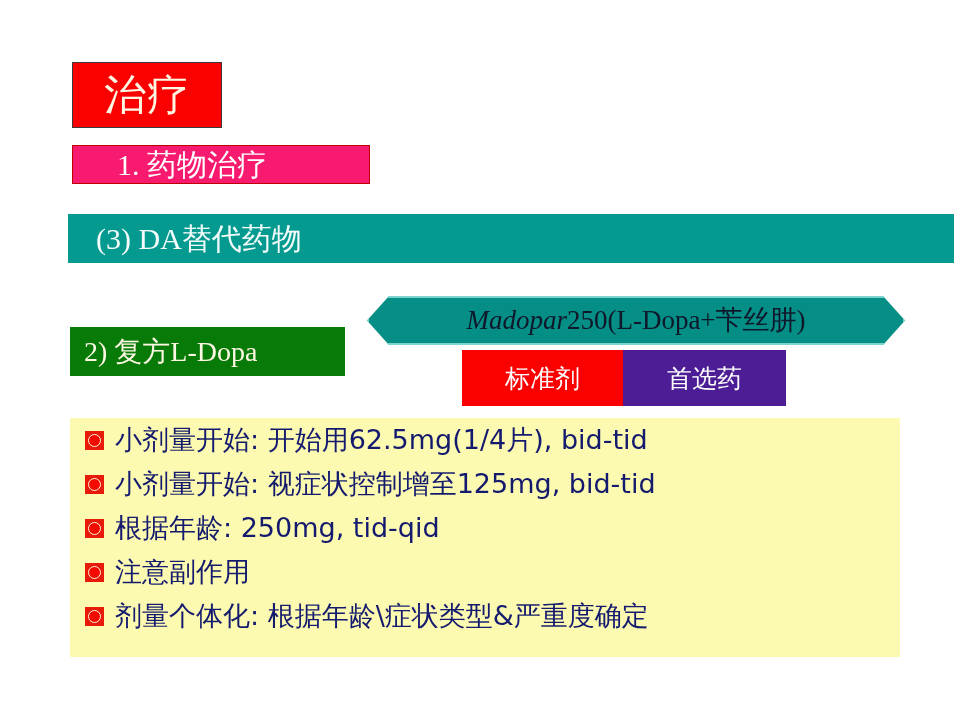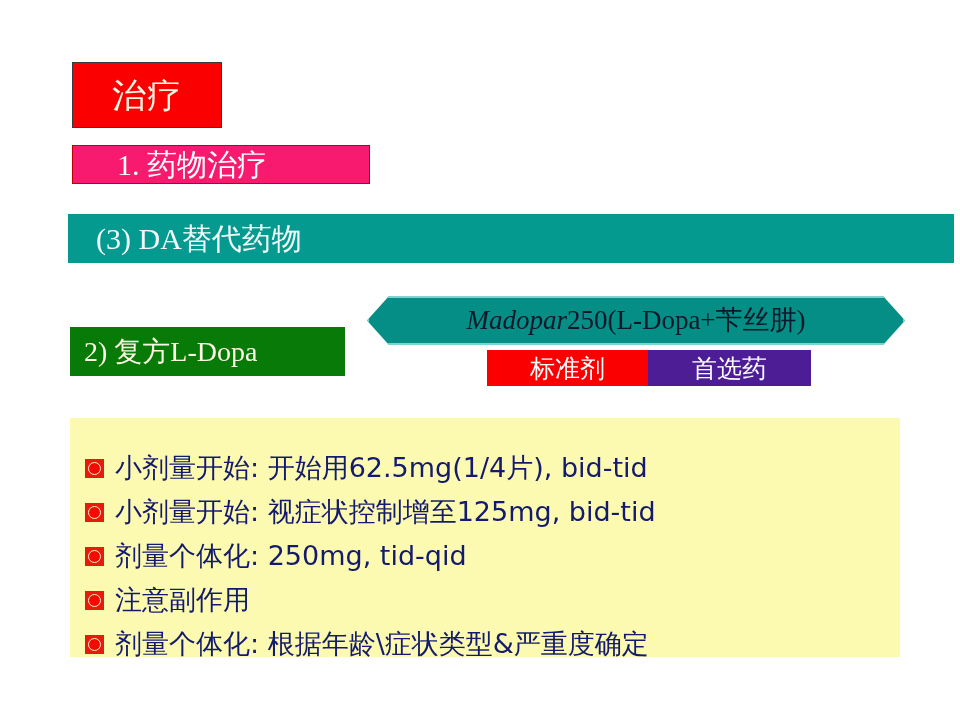--- a/index.html
+++ b/index.html
@@ -30,21 +30,21 @@
     background: #fa0000;
     border: 1px solid #3a3a3a;
     box-sizing: border-box;
     display: flex;
     align-items: center;
     justify-content: center;
   }
   .title-box .txt {
     color: #fdf7e3;
     font-family: "DejaVu Sans", "Liberation Sans", sans-serif;
-    font-size: 34px;
+    font-size: 42px;
     line-height: 1;
     letter-spacing: 1px;
   }
 
   
   .h1-box {
     position: absolute;
     left: 72px;
     top: 145px;
     width: 298px;
@@ -123,24 +123,24 @@
     line-height: 1;
     white-space: nowrap;
   }
   .hexagon .ital {
     font-style: italic;
   }
 
   
   .tag-row {
     position: absolute;
-    left: 487px;
+    left: 462px;
     top: 350px;
     display: flex;
-    height: 36px;
+    height: 56px;
   }
   .tag {
     display: flex;
     align-items: center;
     justify-content: center;
     font-family: "DejaVu Sans", "Liberation Sans", sans-serif;
     font-size: 25px;
     line-height: 1;
     color: #ffffff;
   }
@@ -154,21 +154,21 @@
   }
 
   
   .yellow-panel {
     position: absolute;
     left: 70px;
     top: 418px;
     width: 830px;
     height: 239px;
     background: #fcfab0;
-    padding: 28px 0 0 12px;
+    padding: 0 0 0 12px;
     box-sizing: border-box;
   }
   .bullet-line {
     display: flex;
     align-items: center;
     height: 44px;
     white-space: nowrap;
   }
   .bullet-marker {
     flex: 0 0 auto;
@@ -242,21 +242,21 @@
       <span class="bullet-text cjk">小剂量开始: 开始用62.5mg(1/4片), bid-tid</span>
     </div>
 
     <div class="bullet-line">
       <span class="bullet-marker"></span>
       <span class="bullet-text cjk">小剂量开始: 视症状控制增至125mg, bid-tid</span>
     </div>
 
     <div class="bullet-line">
       <span class="bullet-marker"></span>
-      <span class="bullet-text cjk">剂量个体化: 250mg, tid-qid</span>
+      <span class="bullet-text cjk">根据年龄: 250mg, tid-qid</span>
     </div>
 
     <div class="bullet-line">
       <span class="bullet-marker"></span>
       <span class="bullet-text cjk">注意副作用</span>
     </div>
 
     <div class="bullet-line">
       <span class="bullet-marker"></span>
       <span class="bullet-text cjk">剂量个体化: 根据年龄\症状类型&amp;严重度确定</span>

